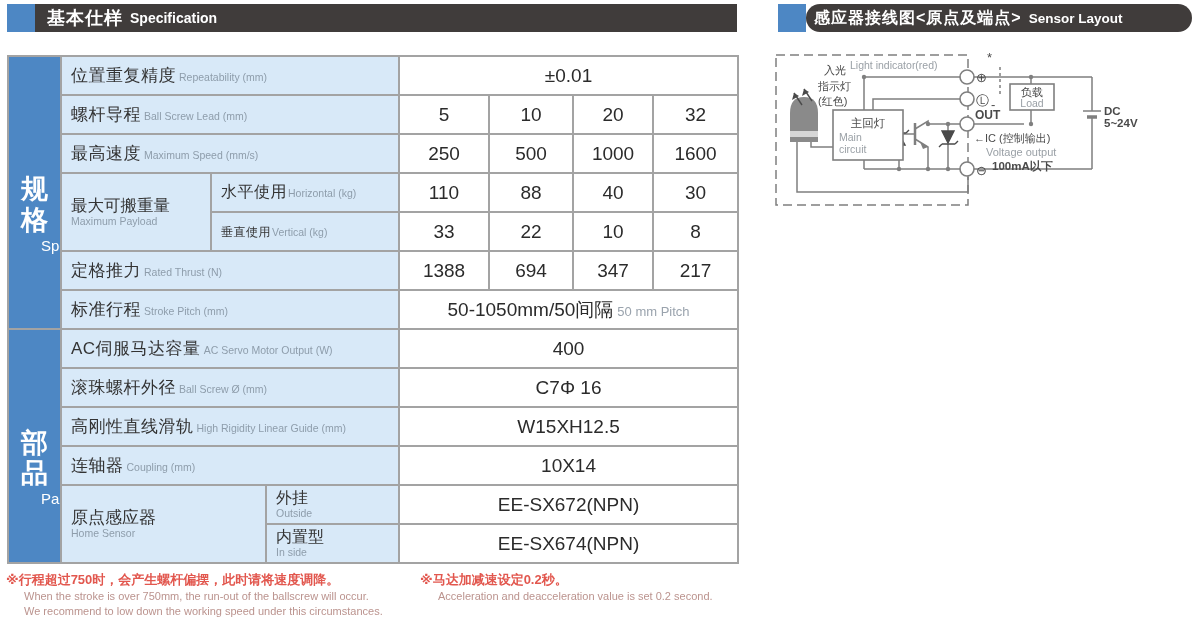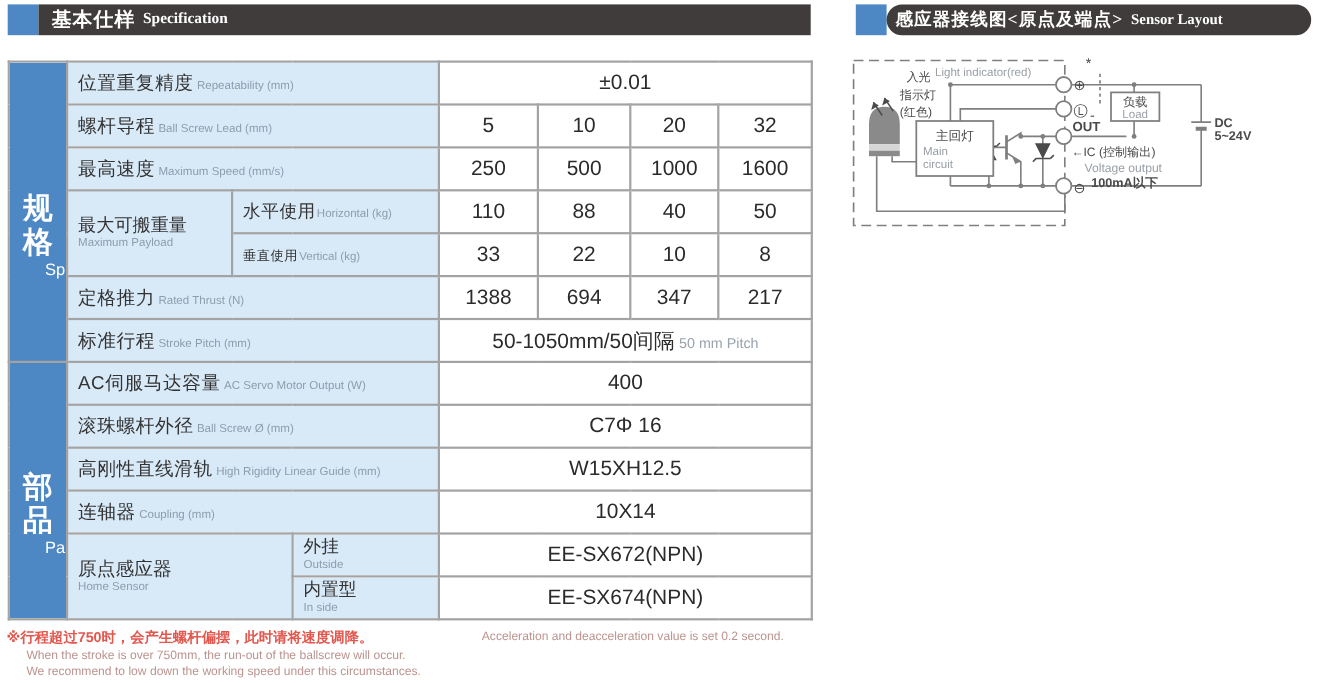--- a/index.html
+++ b/index.html
@@ -4,21 +4,21 @@
 <style>
   * { box-sizing: border-box; margin: 0; padding: 0; }
   html,body { width:1200px; height:621px; background:#fff; overflow:hidden;
     font-family:"Liberation Sans","DejaVu Sans",sans-serif; }
   .abs { position:absolute; }
 
   
   .hdr { position:absolute; display:flex; align-items:stretch; height:28px; }
   .hdr .sq { width:28px; background:#4d87c4; flex:0 0 28px; }
   .hdr .bar { background:#403c3b; color:#fff; display:flex; align-items:center;
-    padding:0 10px 0 12px; flex:1; white-space:nowrap;font-family:Liberation Serif, serif; }
+    padding:0 10px 0 12px; flex:1; white-space:nowrap; }
   .hdr .bar .zh { font-size:18px; font-weight:bold; letter-spacing:1px; }
   .hdr .bar .en { font-size:14px; font-weight:bold; margin-left:7px; }
 
   
   table.spec { position:absolute; left:7px; top:55px; width:730px;
     border-collapse:collapse; table-layout:fixed; }
   table.spec td { border:2px solid #a3a3a3; height:39px; overflow:hidden; }
   td.lbl { background:#d8e9f8; padding-left:9px; text-align:left; vertical-align:middle; }
   td.lbl .zh { font-size:17px; color:#333; letter-spacing:0.5px; }
   td.lbl .en { font-size:10.5px; color:#8e9dab; margin-left:3px; }
@@ -104,21 +104,21 @@
     <td class="lbl" rowspan="2">
       <span class="zhb" style="font-size:16.5px;">最大可搬重量</span>
       <span class="enb">Maximum Payload</span>
     </td>
     <td class="lbl" colspan="2">
       <span class="zh" style="font-size:16px;">水平使用</span><span class="en" style="margin-left:1px;">Horizontal (kg)</span>
     </td>
     <td class="val">110</td>
     <td class="val">88</td>
     <td class="val">40</td>
-    <td class="val">50</td>
+    <td class="val">30</td>
   </tr>
   <tr>
     <td class="lbl" colspan="2">
       <span class="zh" style="font-size:12px;">垂直使用</span><span class="en" style="margin-left:1px;">Vertical (kg)</span>
     </td>
     <td class="val">33</td>
     <td class="val">22</td>
     <td class="val">10</td>
     <td class="val">8</td>
   </tr>
@@ -187,20 +187,21 @@
   </tr>
 </tbody>
   </table>
 
 <div class="fnote" style="left:6px; width:408px;">
   <div class="rzh">※行程超过750时，会产生螺杆偏摆，此时请将速度调降。</div>
   <div class="ren">When the stroke is over 750mm, the run-out of the ballscrew will occur.</div>
   <div class="ren">We recommend to low down the working speed under this circumstances.</div>
 </div>
 <div class="fnote" style="left:420px; width:330px;">
+  <div class="rzh">※马达加减速设定0.2秒。</div>
   <div class="ren">Acceleration and deacceleration value is set 0.2 second.</div>
 </div>
 
 <svg class="abs" style="left:772px; top:47px;" width="428" height="168" viewBox="0 0 428 168">
 
   <rect x="4" y="8" width="192" height="150" fill="none" stroke="#7f7f7f" stroke-width="1.5" stroke-dasharray="9 5"></rect>
 
   <g stroke="#7f7f7f" stroke-width="1.5" fill="none">
     <path d="M92,63 V30 H320"></path>
     <path d="M101,63 V52 H188"></path>

